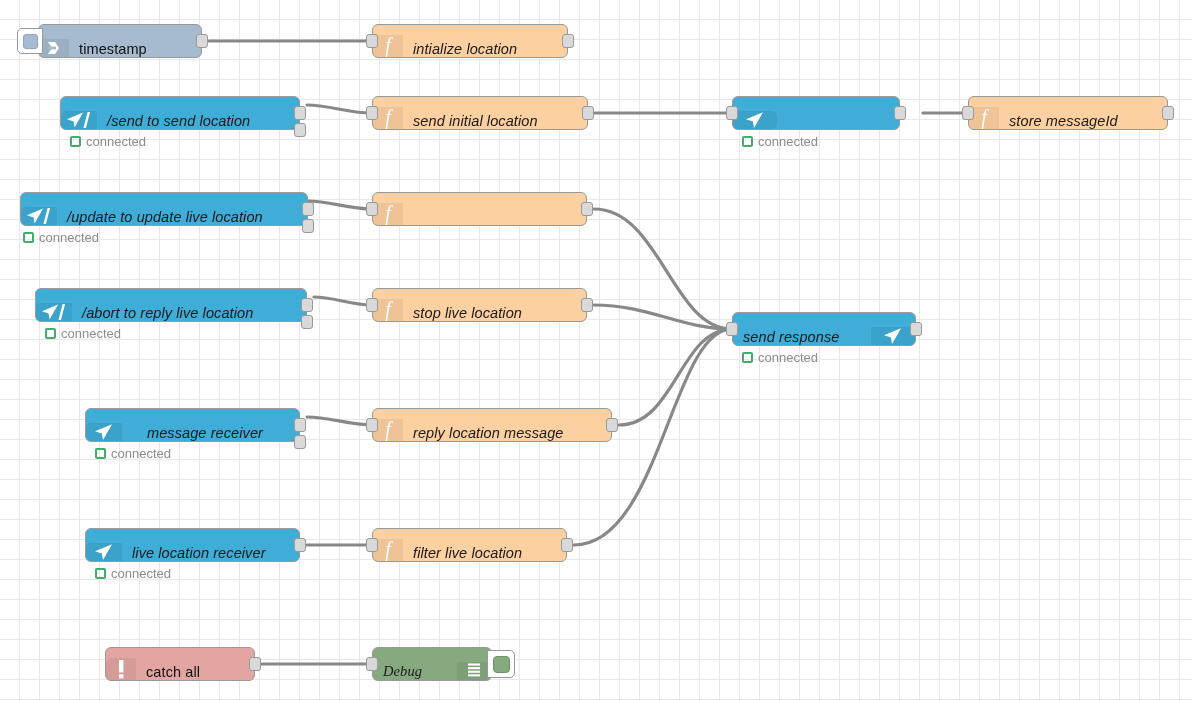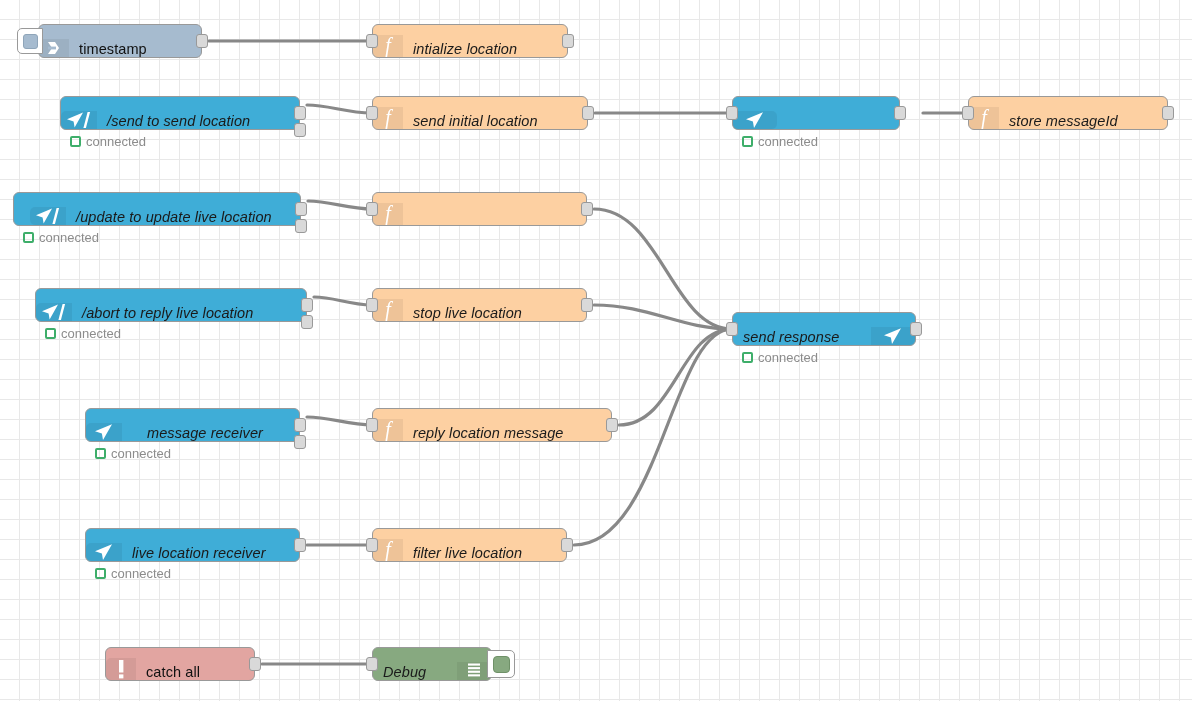--- a/index.html
+++ b/index.html
@@ -84,21 +84,21 @@
   .port.in  { left: -7px; }
   .port.out { right: -7px; }
   .port.out.two-a { top: 9px;  transform: none; }
   .port.out.two-b { top: 26px; transform: none; }
 
   
   .n-inject   { background: #a6bbcf; }
   .n-function { background: #fdd0a2; }
   .n-telegram { background: #3fadd7; }
   .n-catch    { background: #e2a5a1; }
-  .n-debug    { background: #87a980; }
+  .n-debug    { background: #87a980; font-family: Liberation Serif, serif; }
 
   .n-inject .label   { color: #111; font-style: normal; }
   .n-catch  .label   { color: #111; font-style: normal; }
 
   
   .inject-btn {
     position: absolute;
     left: -22px;
     top: 50%;
     transform: translateY(-50%);
@@ -244,21 +244,21 @@
       <div class="node n-function" style="left: 968px; top: 96px; width: 200px;">
         <div class="icon-box">
           <svg class="glyph" width="20" height="22" viewBox="0 0 20 22">
             <text x="10" y="17" font-family="'Liberation Serif', serif" font-style="italic" font-size="20" fill="#ffffff" text-anchor="middle">f</text>
           </svg>
         </div>
         <div class="label">store messageId</div>
         <div class="port in"></div>
         <div class="port out"></div>
       </div>
-      <div class="node n-telegram" style="left: 13px; top: 192px; width: 288px; padding-left: 16px;">
+      <div class="node n-telegram" style="left: 20px; top: 192px; width: 288px;">
         <div class="icon-box" style="width: 36px; flex-basis: 36px;">
           <svg class="glyph" width="26" height="18" viewBox="0 0 26 18">
             <path d="M1 8.2 L17 1.4 L8.6 16.6 L7.6 10.6 Z" fill="#ffffff"></path>
             <path d="M21.6 1 L17.4 17 L19.9 17 L24.1 1 Z" fill="#ffffff"></path>
           </svg>
         </div>
         <div class="label">/update to update live location</div>
         <div class="port out two-a"></div>
         <div class="port out two-b"></div>
       </div>

